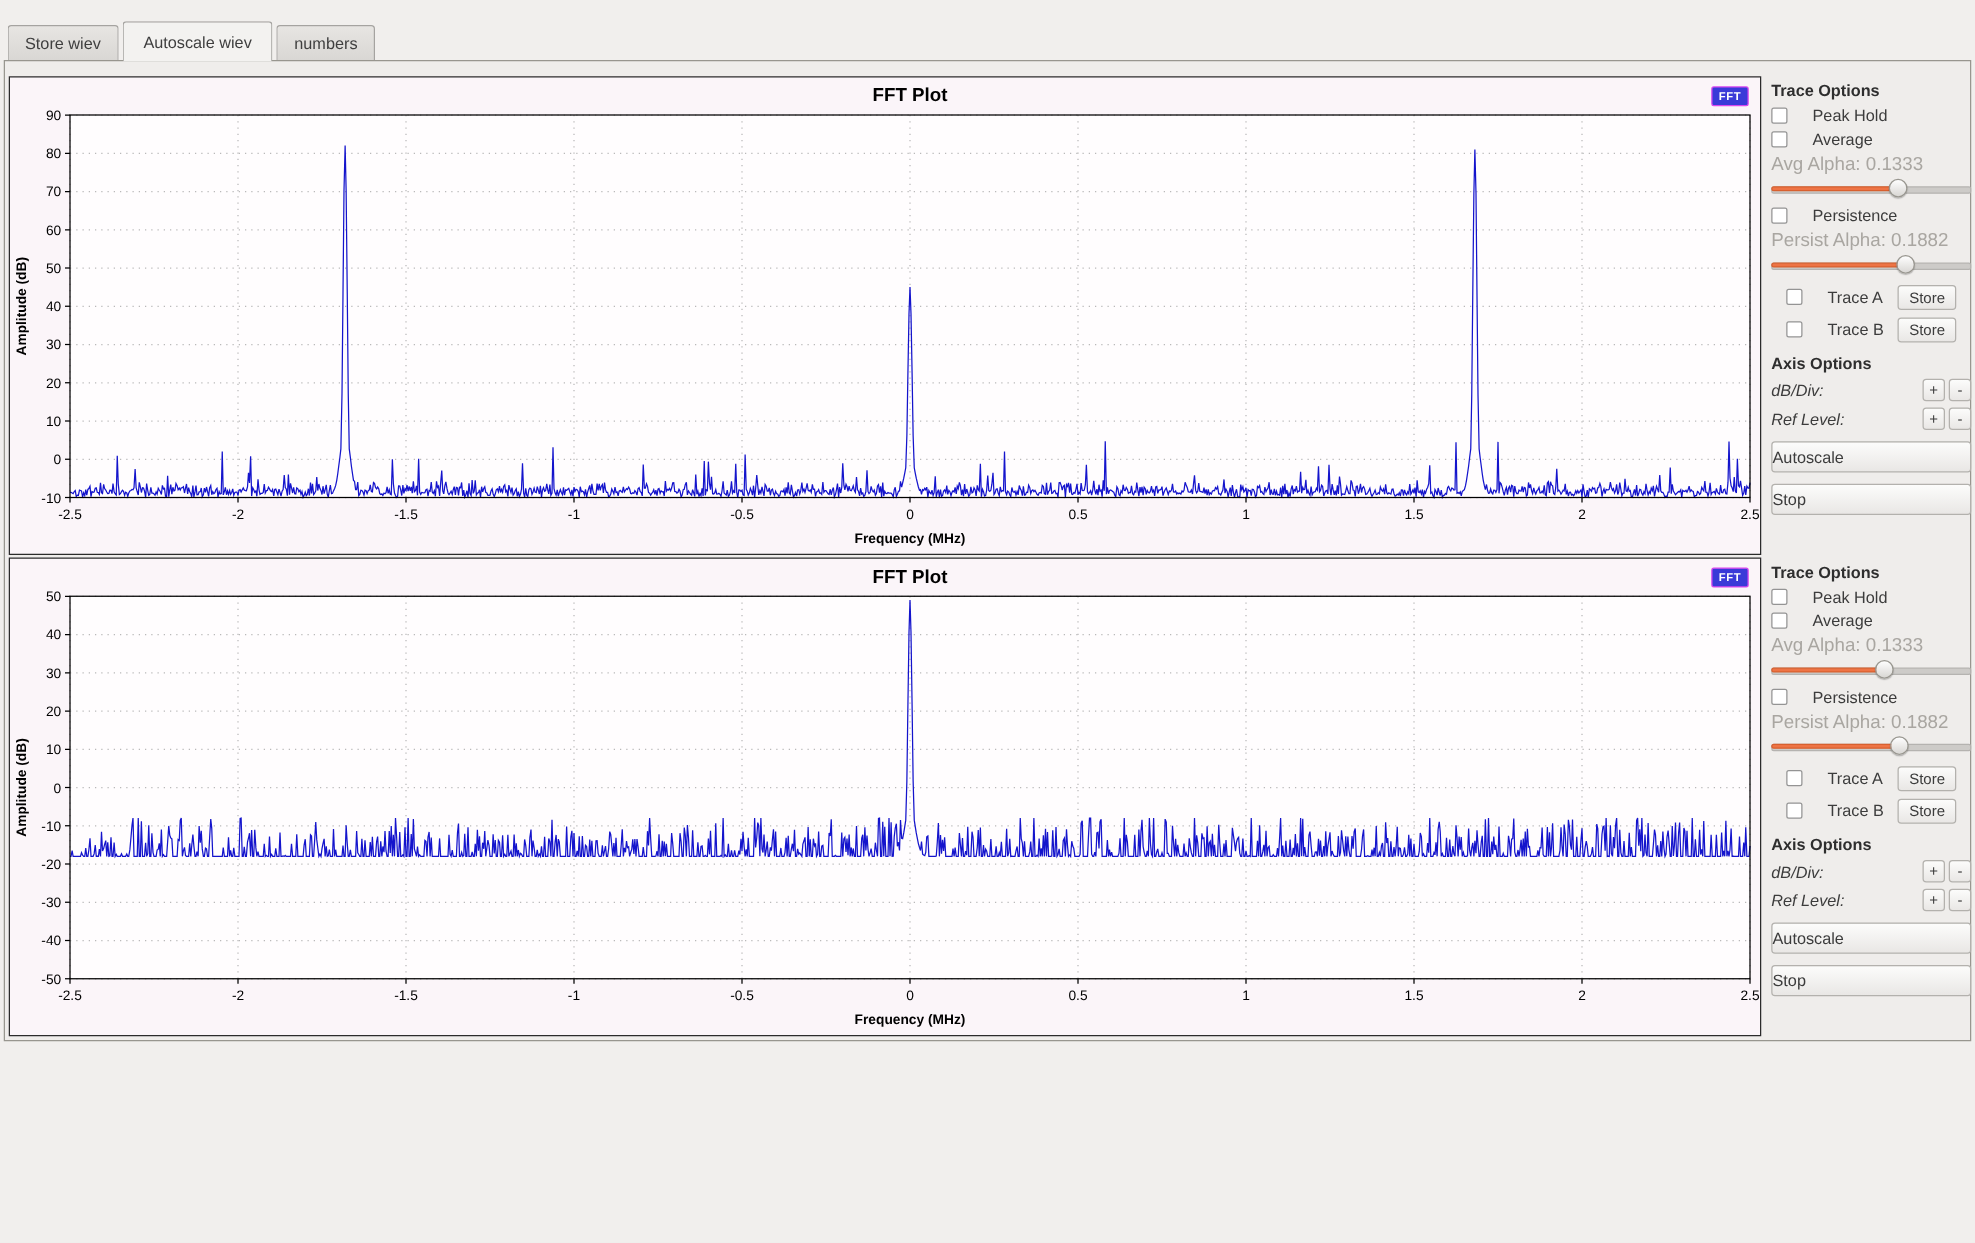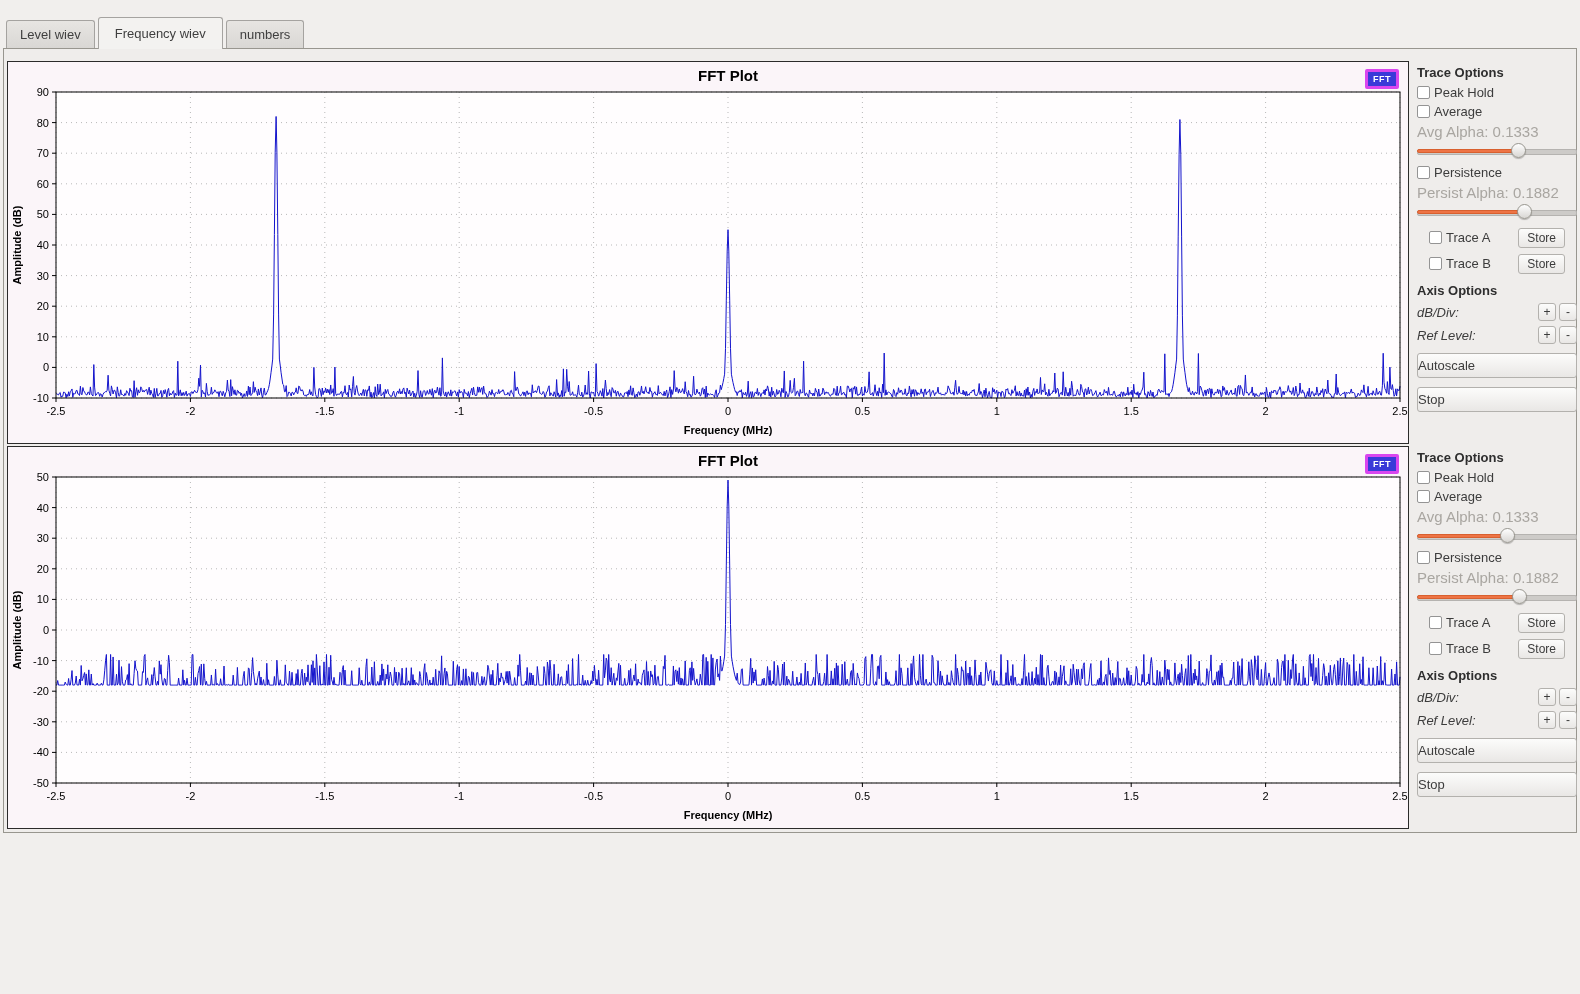--- a/index.html
+++ b/index.html
@@ -29,26 +29,26 @@
   .plot-row:last-child{margin-bottom:0;}
   .plot-area{
     position:relative;width:1402px;height:383px;box-sizing:border-box;
     border:1px solid #2b2b2b;background:#fbf5f9;flex:0 0 auto;
   }
   .plot-svg{display:block;width:100%;height:100%;}
   svg text{font-family:"Liberation Sans", sans-serif;fill:#000;}
   .fft-badge{
     position:absolute;top:7px;right:9px;
     background:#3a3ad8;color:#fff;font-size:9px;font-weight:bold;
-    padding:2px 5px;border:3px solid #d946ef;border-radius:2px;letter-spacing:.5px;
+    padding:2px 5px;border:1px solid #d946ef;border-radius:2px;letter-spacing:.5px;
   }
   
   .sidebar{width:160px;flex:0 0 auto;padding:2px 20px 0 8px;box-sizing:content-box;}
   .sb-title{font-weight:bold;font-size:13px;margin:2px 0 5px;color:#2e2e2e;}
-  .cb-row{display:flex;align-items:center;gap:4px;font-size:13px;margin:4px 0;cursor:default;}
+  .cb-row{display:flex;align-items:center;gap:20px;font-size:13px;margin:4px 0;cursor:default;}
   .cb{width:13px;height:13px;border:1px solid #949494;background:#fff;border-radius:2px;flex:0 0 13px;box-sizing:border-box;}
   .dim{color:#a9a6a1;font-size:15px;margin:4px 0 3px;}
   .slider{position:relative;height:15px;margin:2px 0 7px;}
   .slider-track{position:absolute;top:6px;left:0;right:0;height:4px;background:#cdcbc8;border-radius:2px;border:1px solid #b5b3b0;}
   .slider-fill{position:absolute;top:6px;left:0;height:4px;background:#ee7445;border-radius:2px;border:1px solid #d8602f;box-sizing:border-box;}
   .slider-handle{
     position:absolute;top:0;width:13px;height:13px;border-radius:50%;
     background:linear-gradient(#fefefe,#d9d7d4);border:1px solid #98968f;
     box-shadow:0 1px 1px rgba(0,0,0,.25);
   }
@@ -61,22 +61,22 @@
   }
   .axis-row{display:flex;align-items:center;margin:5px 0;font-size:13px;}
   .axis-row .lbl{flex:1;font-style:italic;}
   .btn.tiny{width:18px;height:18px;padding:0;line-height:15px;text-align:center;margin-left:3px;}
   .btn.wide{display:block;width:100%;margin-top:9px;padding:4px 0;font-size:13px;text-align:left;}
 </style>
 </head>
 <body>
 
 <div class="tabbar">
-  <div class="tab">Level wiev</div>
-  <div class="tab active">Frequency wiev</div>
+  <div class="tab">Store wiev</div>
+  <div class="tab active">Autoscale wiev</div>
   <div class="tab">numbers</div>
 </div>
 
 <div class="frame">
 
   <section class="plot-row">
     <div class="plot-area">
       <svg class="plot-svg" viewBox="0 0 1400 381" preserveAspectRatio="none">
           <rect x="48" y="30" width="1344" height="306" fill="#fffdfe"></rect>
           <line x1="48.0" y1="30" x2="48.0" y2="336" stroke="#b9b9b9" stroke-width="1" stroke-dasharray="1,4"></line>

